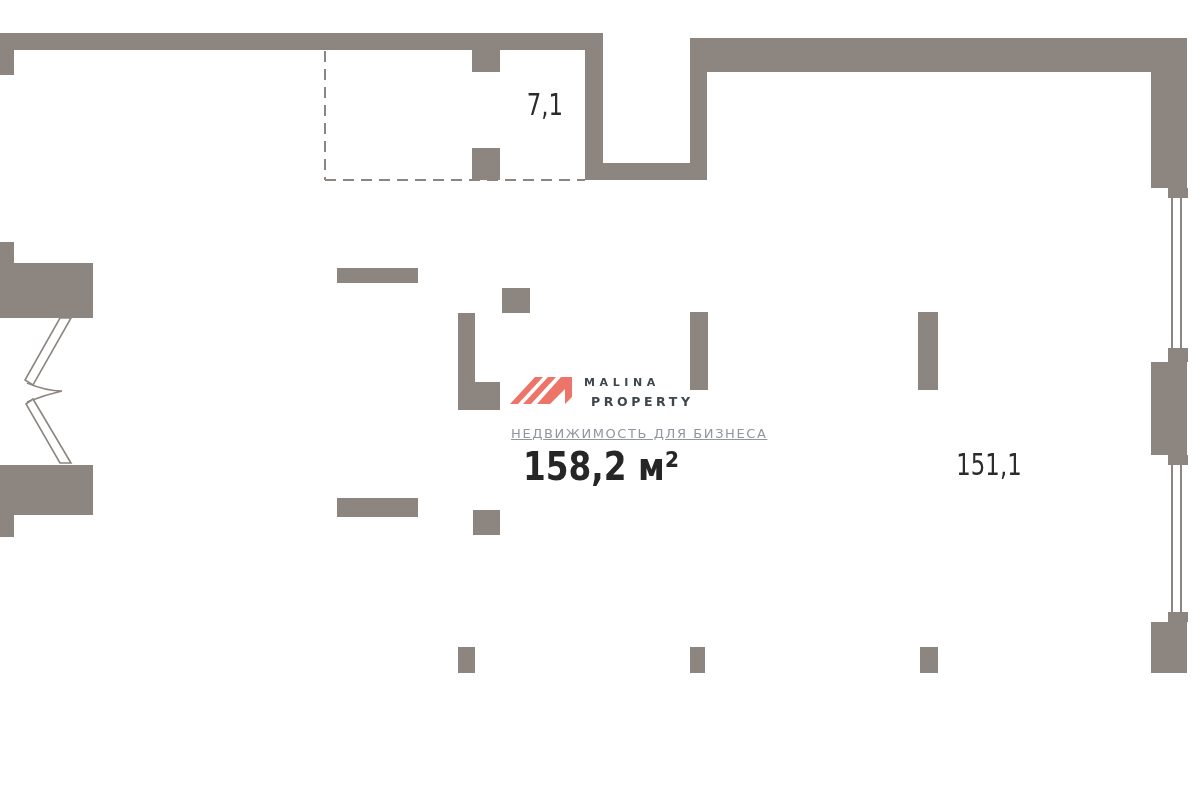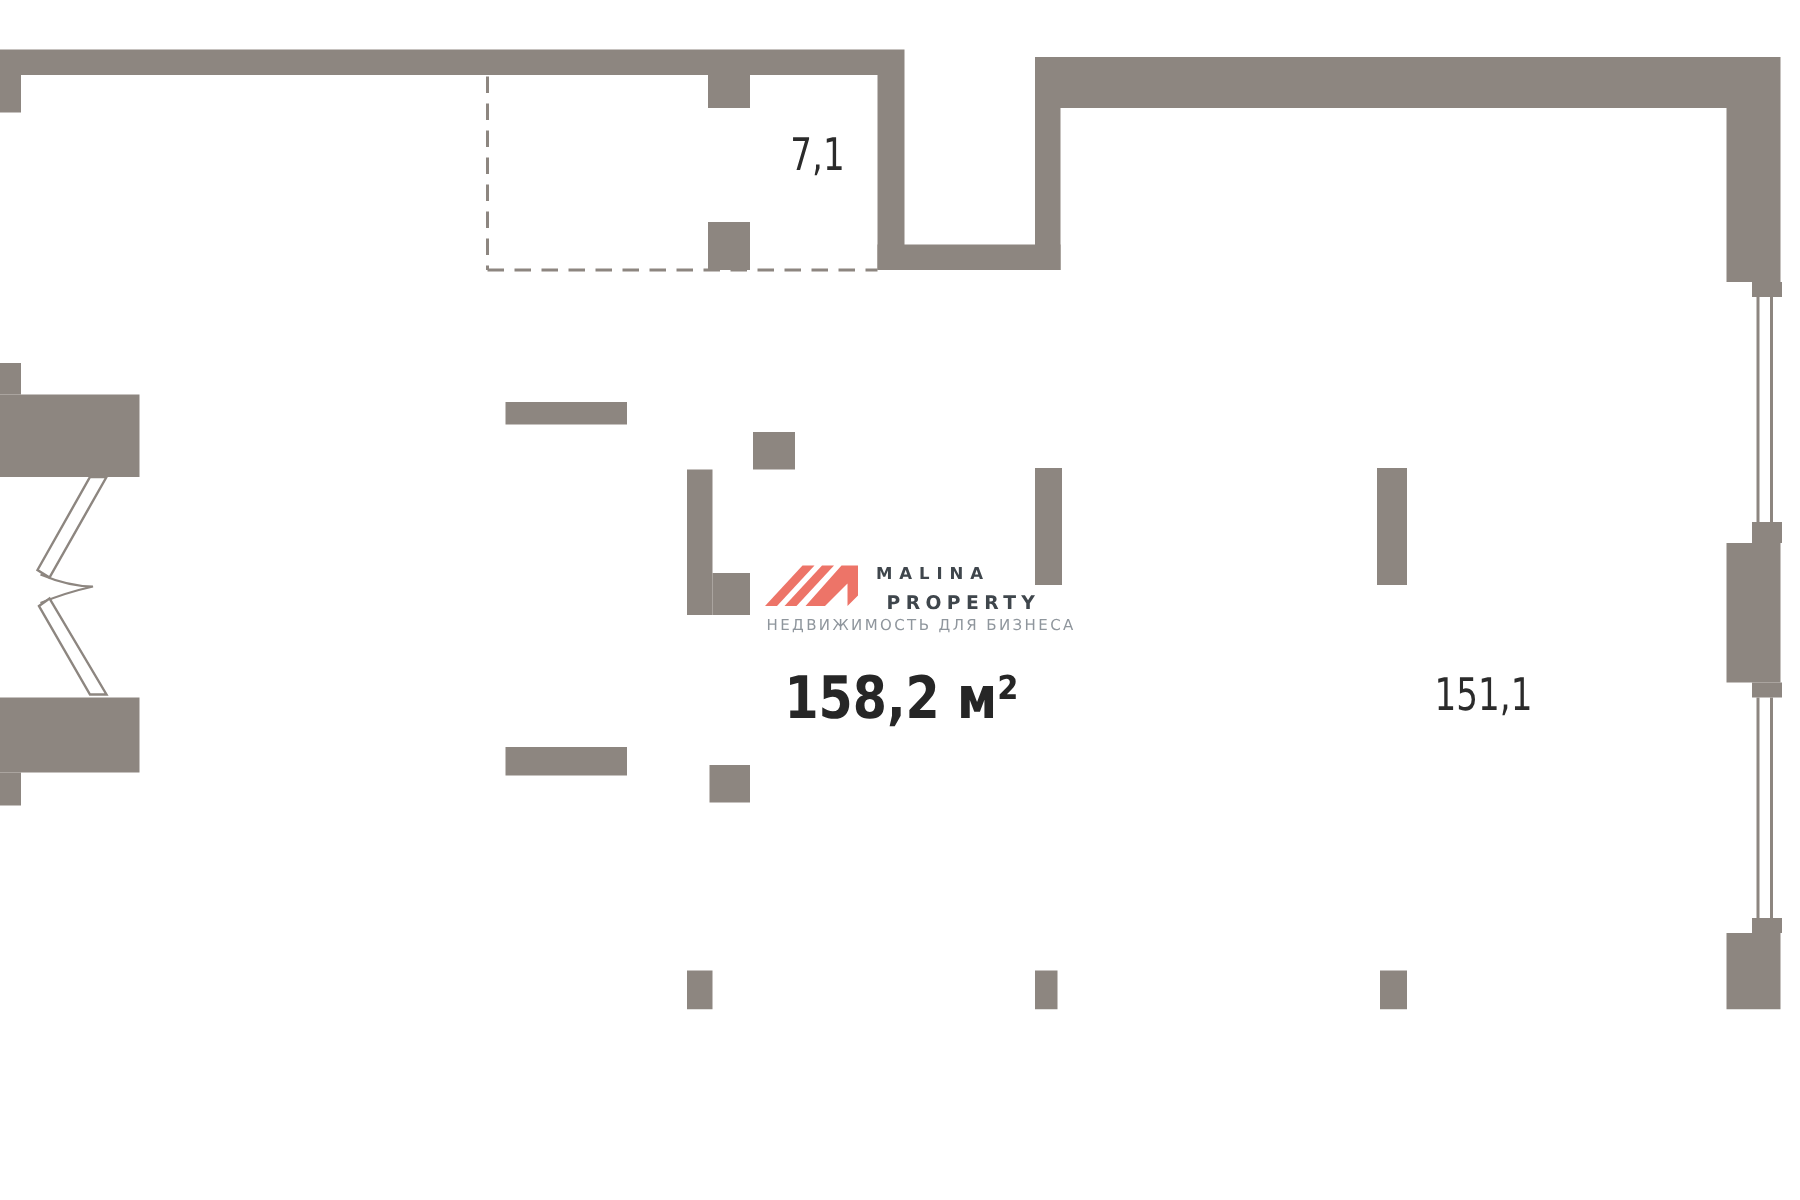--- a/index.html
+++ b/index.html
@@ -13,22 +13,22 @@
   .dash{stroke:var(--dash-line,#8d8680);stroke-width:2;fill:none;stroke-dasharray:11 7;}
   .lbl{position:absolute;color:var(--label-text,#2b2b2b);white-space:nowrap;}
   .lbl-small{font-size:30px;transform:translate(-50%,-50%) scaleX(0.76);}
   .lbl-big{font-size:39px;font-weight:bold;color:var(--area-text,#262626);
            transform:translate(-50%,-50%) scaleX(0.84);letter-spacing:0px;}
   .logo{position:absolute;left:509px;top:374px;width:200px;height:52px;}
   .logo-name{position:absolute;left:75px;top:2px;font-size:11px;font-weight:bold;
              letter-spacing:4.6px;color:var(--logo-text,#3f464c);white-space:nowrap;}
   .logo-type{position:absolute;left:82px;top:20px;font-size:12.5px;font-weight:bold;
              letter-spacing:3.6px;color:var(--logo-text,#3f464c);white-space:nowrap;}
-  .logo-tagline{position:absolute;left:2px;top:38px;font-size:10px;letter-spacing:1.6px;
-             color:var(--logo-tagline,#8f969d);white-space:nowrap;}
+  .logo-tagline{position:absolute;left:2px;top:52px;font-size:13px;letter-spacing:1.6px;
+             color:var(--logo-tagline,#8f969d);white-space:nowrap;text-decoration:underline;}
   .logo-m{position:absolute;left:0;top:1px;}
   .logo-m polygon,.logo-m path{fill:var(--logo-red,#ed7468);}
 </style>
 </head>
 <body>
 
 <div class="plan">
 
   <svg width="1200" height="800" viewBox="0 0 1200 800">
 

